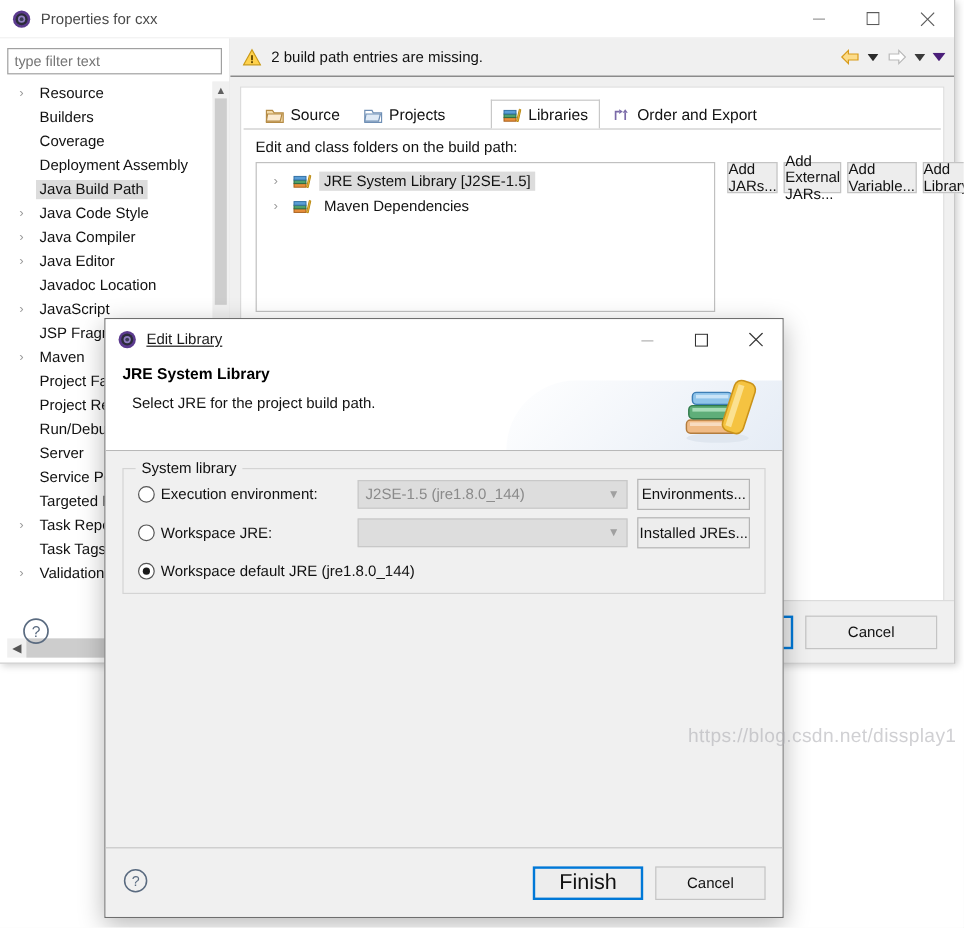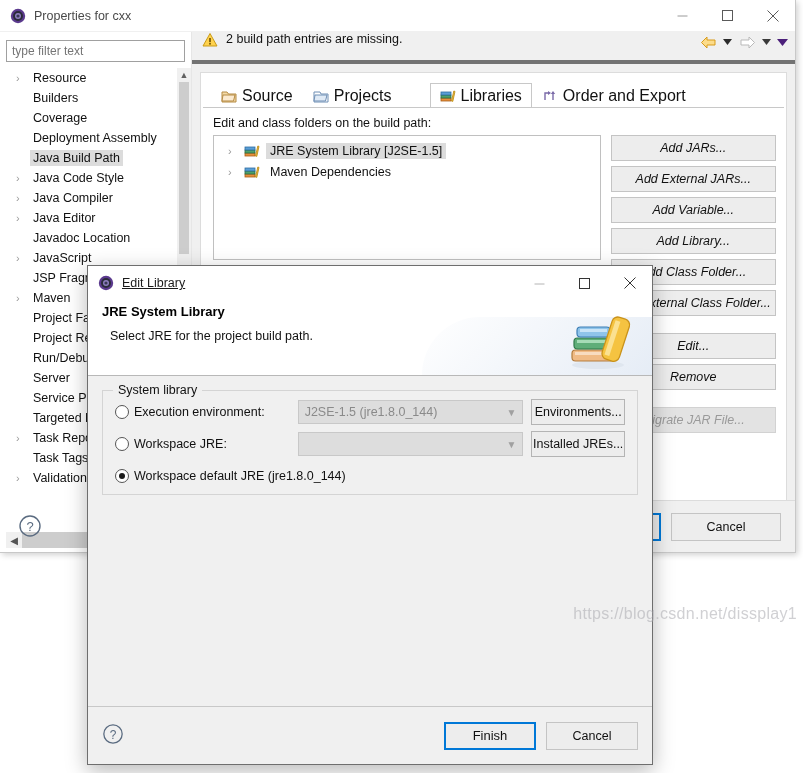--- a/index.html
+++ b/index.html
@@ -89,56 +89,56 @@
   }
   .hscroll .hthumb { flex:1 1 auto; height:16px; background:#cdcdcd; }
 
   .help-btn-left {
     position:absolute; left: 18px; bottom: 14px; width: 24px; height: 24px;
   }
 
   
   .right-pane { flex: 1 1 auto; position:relative; background:#f0f0f0; }
   .warn-bar {
-    height: 32px; display:flex; align-items:flex-start; padding: 0 6px 0 10px;
-    background: #f0f0f0; border-bottom: 4px solid #737373;
+    height: 32px; display:flex; align-items:center; padding: 0 6px 0 10px;
+    background: #f0f0f0; border-bottom: 1px solid #737373;
   }
   .warn-icon { width:16px; height:16px; margin-right:8px; flex:0 0 16px; }
   .warn-text { font-size:12.5px; color:#111; flex:1 1 auto; }
   .nav-icons { display:flex; align-items:center; gap: 3px; }
   .nav-icons .ni { width: 20px; height: 20px; display:flex; align-items:center; justify-content:center; }
   .nav-icons .caret { width: 13px; height: 20px; display:flex; align-items:center; justify-content:center; }
 
   .content-card {
     position:absolute; left: 8px; right: 8px; top: 40px; bottom: 8px;
     background: #ffffff; border: 1px solid #dcdcdc;
   }
   .tabs { display:flex; align-items:flex-end; height: 26px; padding-left: 10px; margin-top: 8px; }
   .tab {
     display:flex; align-items:center; gap:5px; height: 24px;
-    padding: 0 9px; font-size: 16px; color:#111;
+    padding: 0 9px; font-size: 13px; color:#111;
     border: 1px solid transparent; border-bottom:none; background: transparent;
   }
   .tab.active { background:#ffffff; border-color:#c8c8c8;margin-left:28px; }
   .tab .ticon { width: 16px; height: 16px; flex:0 0 16px; }
   .tab-underline { height:1px; background:#c8c8c8; margin: 0 2px; }
 
   .panel-label { font-size:12.5px; color:#111; padding: 8px 0 5px 12px; }
   .panel-row { display:flex; padding: 0 10px 0 12px; gap: 10px; }
   .list-box {
     width: 398px; height: 125px; border: 1px solid #c0c0c0; background:#fff;
     padding: 4px 0 0 0; overflow:hidden;
   }
   .list-item { height: 21px; display:flex; align-items:center; padding-left: 14px; }
   .list-item .arrow { width: 16px; flex:0 0 16px; color:#9a9a9a; font-size:11px; }
   .list-item .licon { width:16px; height:16px; flex:0 0 16px; margin-right: 6px; }
   .list-item .ltext { font-size:12.5px; color:#111; padding: 1px 4px; }
   .list-item.selected .ltext { background:#dcdcdc; }
 
-  .btn-col { display:flex; flex-direction:column; gap: 5px; width: 170px; font-style: italic; }
+  .btn-col { display:flex; flex-direction:row; gap: 5px; width: 170px; }
   .btn {
     height: 26px; border: 1px solid #c4c4c4; background: #ededed;
     font-size: 12.5px; color: #111; display:flex; align-items:center; justify-content:center;
     font-family: "Liberation Sans", sans-serif;
   }
   .btn.disabled { color: #9a9a9a; background:#e3e3e3; border-color:#d2d2d2; }
   .btn-sep { height: 7px; }
 
   .apply-row {
     position:absolute; right: 12px; bottom: 10px;
@@ -218,21 +218,21 @@
   }
 
   .dlg-footer {
     position:absolute; left:0; right:0; bottom:0; height: 58px;
     border-top: 1px solid #c8c8c8; background:#f0f0f0;
     display:flex; align-items:center; padding: 0 14px;
   }
   .footer-spacer { flex:1 1 auto; }
   .btn-finish {
     width: 92px; height: 28px; border: 2px solid #0078d7; background:#ededed;
-    display:flex; align-items:center; justify-content:center; font-size:13px; color:#111;
+    display:flex; align-items:center; justify-content:center; font-size:18px; color:#111;
     margin-right: 10px;
   }
   .btn-dcancel {
     width: 92px; height: 28px; border: 1px solid #c4c4c4; background:#ededed;
     display:flex; align-items:center; justify-content:center; font-size:12.5px; color:#111;
   }
 
   .watermark {
     position:absolute; right: 6px; bottom: 2px;
     font-size: 16px; color: rgba(170,170,175,0.55);

